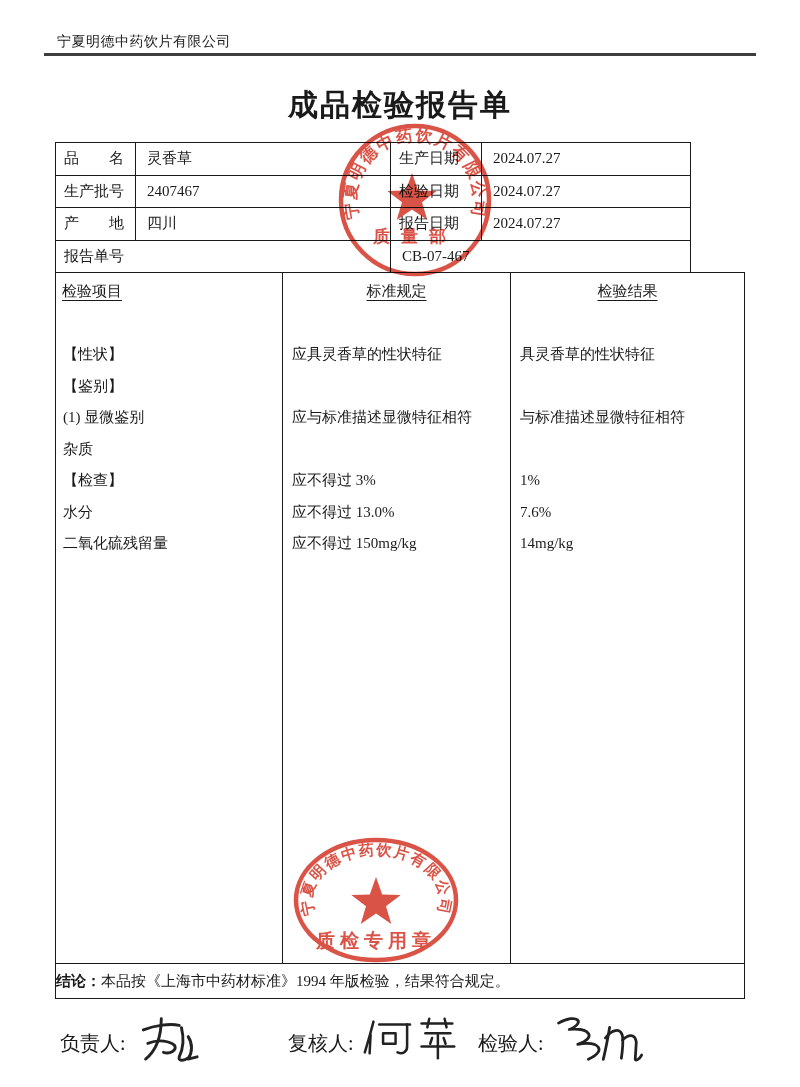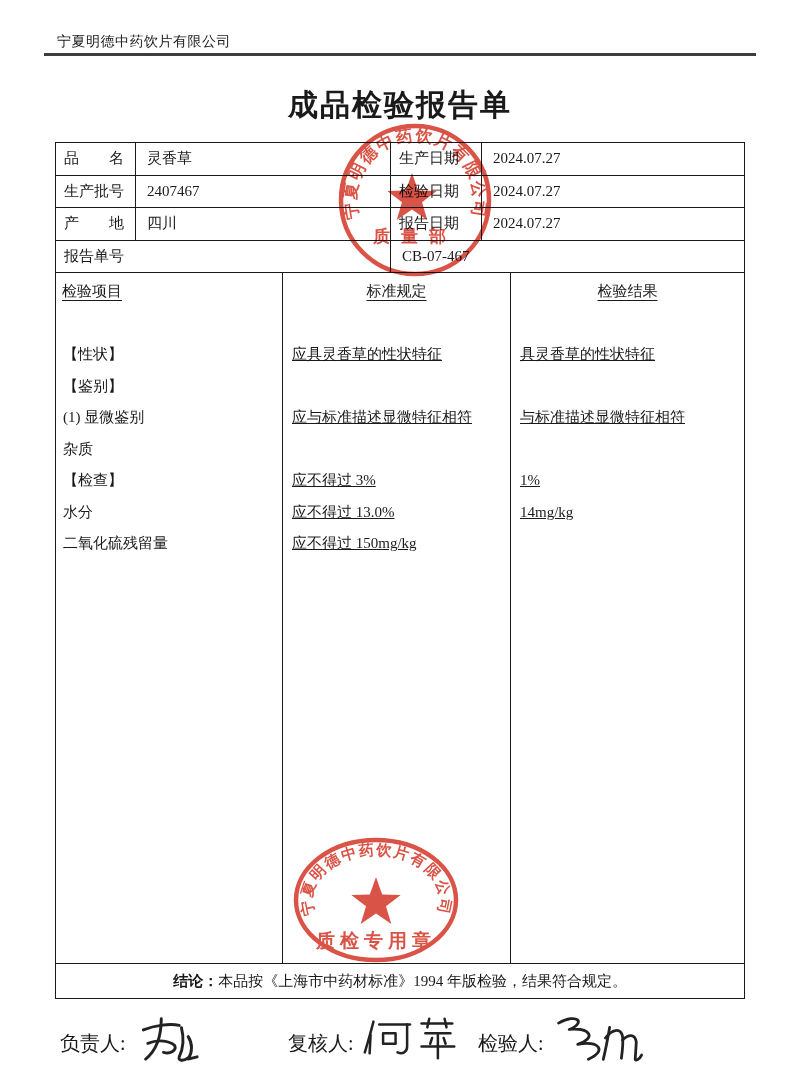--- a/index.html
+++ b/index.html
@@ -9,21 +9,21 @@
   
   .company { position:absolute; left:57px; top:33px; font-size:14px; letter-spacing:.5px; }
   .doccode { position:absolute; right:56px; top:33px; font-size:14px; }
   .rule { position:absolute; left:44px; top:53px; width:712px; height:3px; background:#3e3e3e; }
 
   
   .title { position:absolute; left:0; top:85px; width:100%; text-align:center;
            font-size:30px; font-weight:bold; letter-spacing:2px; }
 
   
-  .info { position:absolute; left:55px; top:142px; width:690px; height:131px;
+  .info { position:absolute; left:55px; top:142px; width:636px; height:131px;
           border:1px solid #1a1a1a; display:flex; flex-direction:column; font-size:15px; }
   .irow { flex:1; display:flex; border-bottom:1px solid #1a1a1a; }
   .irow:last-child { border-bottom:none; }
   .ic { display:flex; align-items:center; padding:0 8px; border-right:1px solid #1a1a1a; }
   .ic:last-child { border-right:none; }
   .w-l1 { width:80px; }
   .w-v1 { width:255px; padding-left:11px; }
   .w-l2 { width:91px; }
   .w-v2 { flex:1; padding-left:11px; }
   .w-rep { width:335px;text-align:center; }
@@ -35,25 +35,25 @@
   .col { height:100%; }
   .col-a { width:227px; border-right:1px solid #1a1a1a; }
   .col-b { width:228px; border-right:1px solid #1a1a1a; }
   .col-c { flex:1; }
   .chead { height:30px; padding-top:9px; }
   .chead.left { padding-left:6px; }
   .chead.ctr { text-align:center; }
   .u { text-decoration:underline; text-underline-offset:4px; }
   .lines { margin-top:36px; }
   .ln { height:31.5px; display:flex; align-items:center; padding-left:7px; white-space:nowrap; }
-  .col-b .ln, .col-c .ln { padding-left:9px;text-decoration:underline; }
+  .col-b .ln, .col-c .ln { padding-left:9px; }
 
   
   .concl { position:absolute; left:55px; top:963px; width:690px; height:36px;
-           border:1px solid #1a1a1a; display:flex; align-items:center; justify-content:center;
+           border:1px solid #1a1a1a; display:flex; align-items:center; justify-content:flex-start;
            font-size:15px; background:#fff; }
   .concl .b { font-weight:bold; }
 
   
   .stamp { position:absolute; mix-blend-mode:multiply; opacity:.87; pointer-events:none; }
   .stamp-top { left:336px; top:121px; }
   .stamp-bottom { left:290px; top:835px; }
 
   
   .sig-label { position:absolute; top:1030px; font-size:20px; }
@@ -121,20 +121,21 @@
       </div>
     </div>
     <div class="col col-c">
       <div class="chead ctr"><span class="u">检验结果</span></div>
       <div class="lines">
         <div class="ln">具灵香草的性状特征</div>
         <div class="ln"></div>
         <div class="ln">与标准描述显微特征相符</div>
         <div class="ln"></div>
         <div class="ln">1%</div>
+        <div class="ln">7.6%</div>
         <div class="ln">14mg/kg</div>
       </div>
     </div>
   </div>
 
   <div class="concl">
     <span class="b">结论：</span>
       <span>本品按《上海市中药材标准》1994 年版检验，结果符合规定。</span>
   </div>
 

